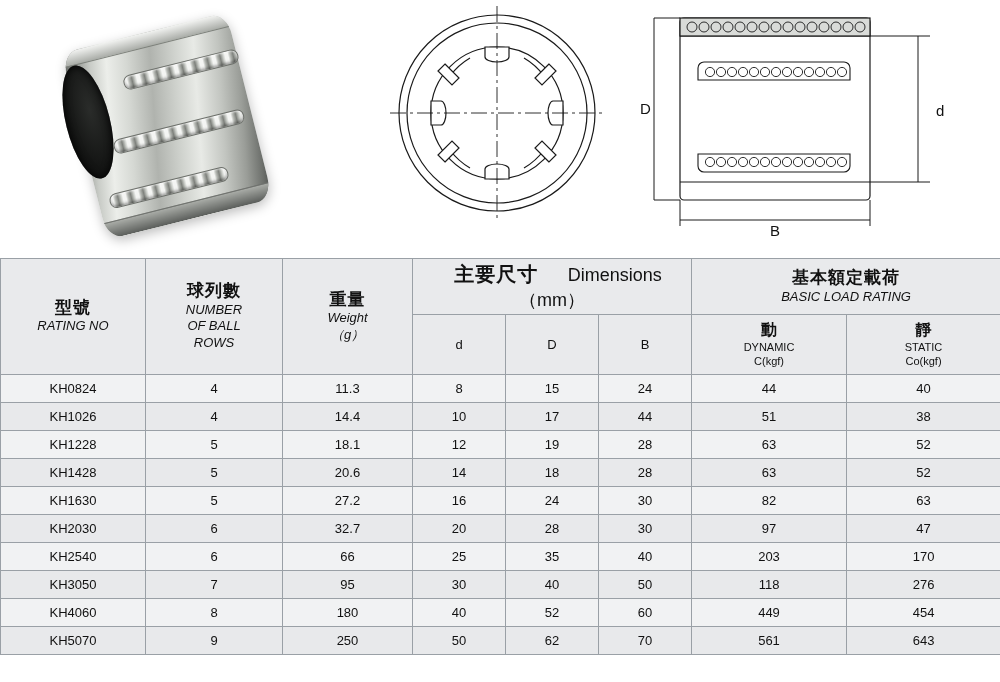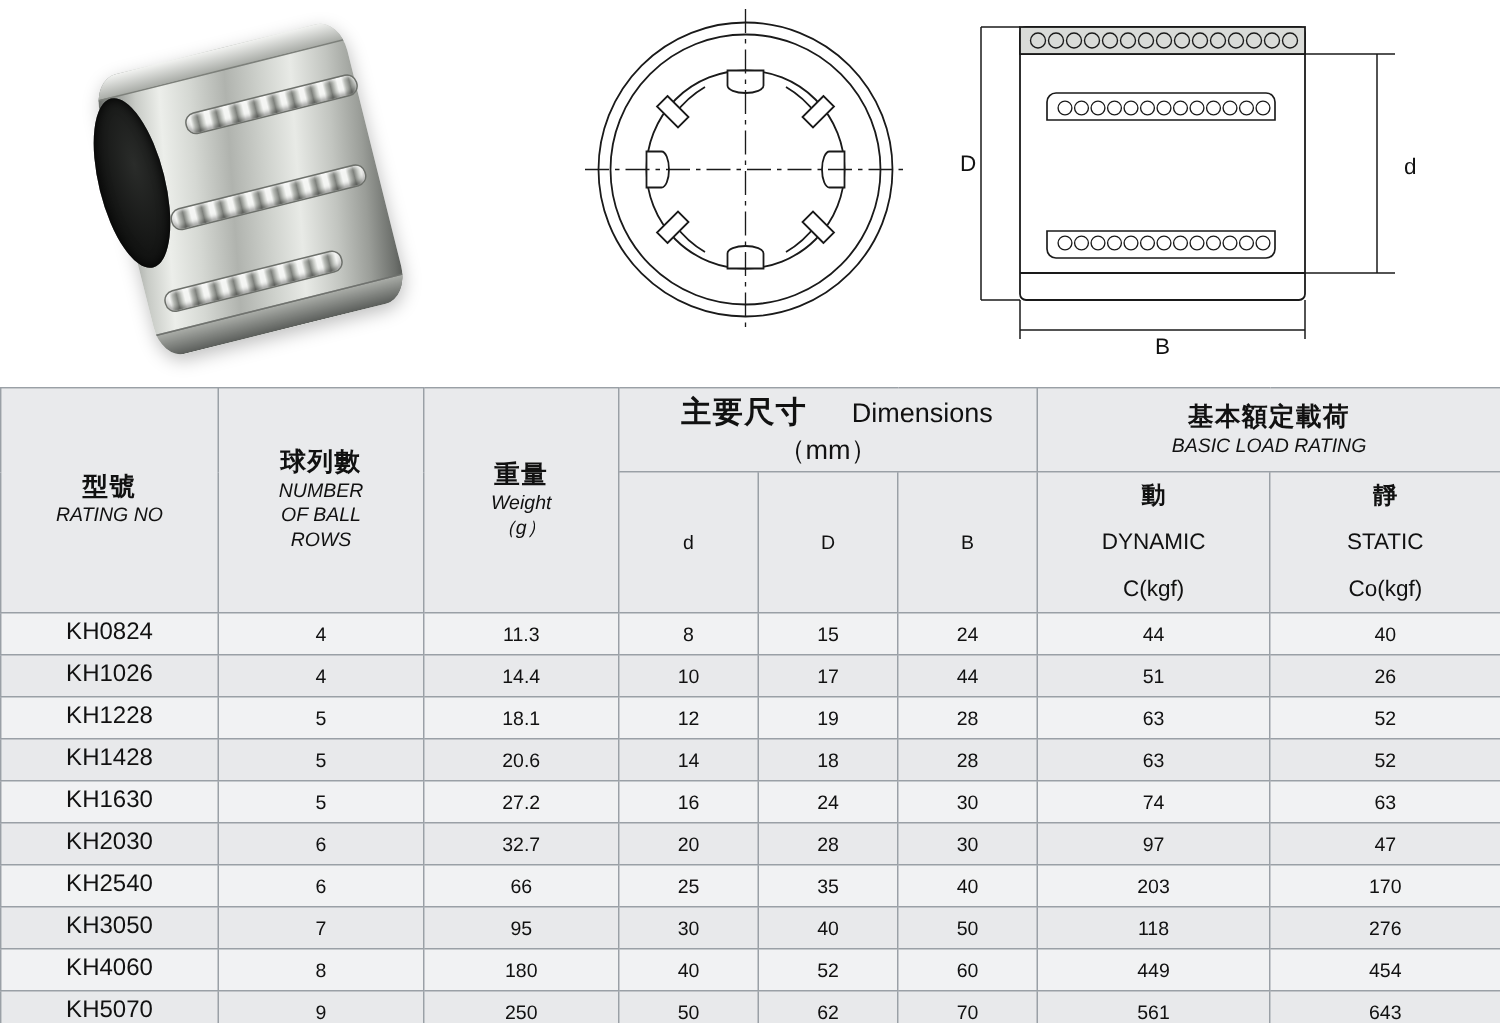--- a/index.html
+++ b/index.html
@@ -181,34 +181,33 @@
     padding: 5px 0;
     background: #e9eaec;
   }
   .sub-th .sub-cn {
     display: block;
     font-size: 16px;
     font-weight: bold;
   }
   .sub-th .sub-en {
     display: block;
-    font-size: 15px;
+    font-size: 11px;
     line-height: 1.25;
-    margin-top: 12px;
   }
   tbody td {
     height: 27px;
     padding: 0;
     background: #f1f2f3;
   }
   tbody tr:nth-child(even) td {
     background: #e8e9eb;
   }
   tbody td.model {
-    font-size: 16px;
+    font-size: 13px;
   }
 </style>
 </head>
 <body>
 
 <div class="page">
 
   <div class="illustrations">
 
     <div class="photo-wrap">
@@ -407,21 +406,21 @@
         <td>40</td>
       </tr>
       <tr>
         <td class="model">KH1026</td>
         <td>4</td>
         <td>14.4</td>
         <td>10</td>
         <td>17</td>
         <td>44</td>
         <td>51</td>
-        <td>26</td>
+        <td>38</td>
       </tr>
       <tr>
         <td class="model">KH1228</td>
         <td>5</td>
         <td>18.1</td>
         <td>12</td>
         <td>19</td>
         <td>28</td>
         <td>63</td>
         <td>52</td>
@@ -436,21 +435,21 @@
         <td>63</td>
         <td>52</td>
       </tr>
       <tr>
         <td class="model">KH1630</td>
         <td>5</td>
         <td>27.2</td>
         <td>16</td>
         <td>24</td>
         <td>30</td>
-        <td>74</td>
+        <td>82</td>
         <td>63</td>
       </tr>
       <tr>
         <td class="model">KH2030</td>
         <td>6</td>
         <td>32.7</td>
         <td>20</td>
         <td>28</td>
         <td>30</td>
         <td>97</td>

